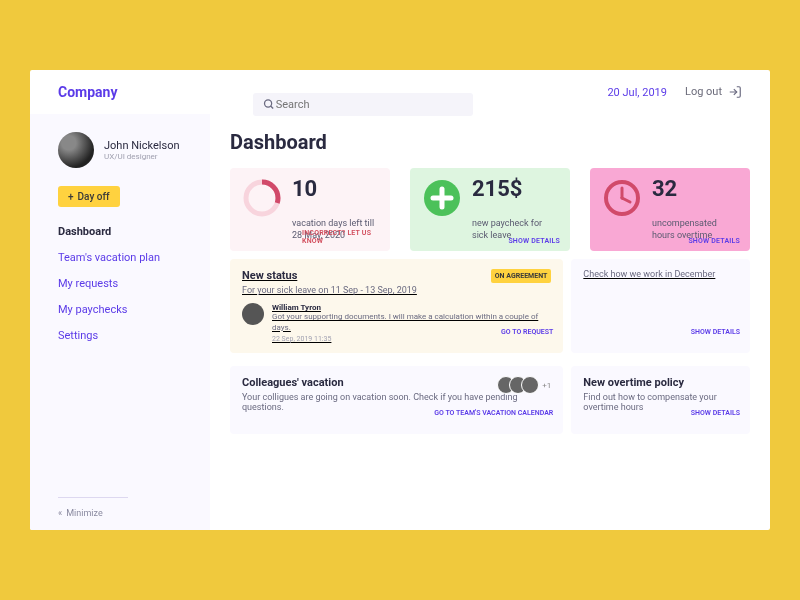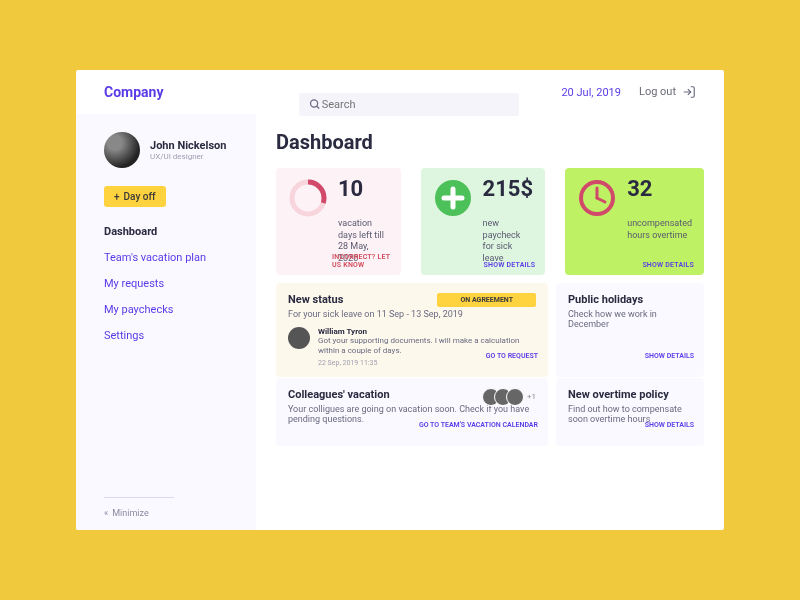--- a/index.html
+++ b/index.html
@@ -1,54 +1,54 @@
 <!DOCTYPE html>
 <html><head>
 <meta charset="utf-8">
 <style>
 * { margin: 0; padding: 0; box-sizing: border-box; font-family: -apple-system, BlinkMacSystemFont, "Segoe UI", Roboto, sans-serif; }
 body { background: #f0c93d; display: flex; align-items: center; justify-content: center; width: 800px; height: 600px; }
-.app { background: #fff; width: 648px; height: 460px; display: flex; flex-direction: column; border-radius: 2px; overflow: hidden; }
+.app { background: #fff; width: 740px; height: 460px; display: flex; flex-direction: column; border-radius: 2px; overflow: hidden; }
 .topbar { height: 44px; display: flex; align-items: center; padding: 0 28px; gap: 16px; }
 .logo { color: #5b3be8; font-weight: 700; font-size: 14px; }
 .search-wrap { display: flex; align-items: flex-end; background: #f5f4fa; border-radius: 3px; padding: 5px 10px; gap: 0; margin-left: 120px; width: 220px; margin-top: 24px; }
 .search-wrap input { border: none; background: transparent; outline: none; font-size: 11px; color: #888; width: 100%; }
 .topbar-right { margin-left: auto; display: flex; align-items: center; gap: 18px; }
 .date { color: #5b3be8; font-size: 11px; }
 .logout { color: #6b6b7a; font-size: 11px; display: flex; gap: 6px; cursor: pointer; }
 .body { display: flex; flex: 1; overflow: hidden; }
 .sidebar { width: 180px; background: #faf9ff; padding: 18px 20px 12px 28px; display: flex; flex-direction: column; position: relative; }
 .profile { display: flex; align-items: center; gap: 10px; margin-bottom: 18px; }
 .avatar { width: 36px; height: 36px; border-radius: 50%; background: #3a3a3a; background-image: radial-gradient(circle at 30% 30%, #888 20%, #222 70%); }
-.profile-name { font-size: 11px; color: #2a2a40; font-weight: 700; }
+.profile-name { font-size: 11px; color: #2a2a40; font-weight: 400; }
 .profile-role { font-size: 8px; color: #a0a0b0; }
 .dayoff-btn { background: #ffd23f; border: none; border-radius: 3px; padding: 5px 10px; font-size: 10px; color: #3a3a3a; font-weight: 500; cursor: pointer; display: inline-flex; align-items: center; gap: 4px; width: fit-content; margin-bottom: 18px; }
 .nav { display: flex; flex-direction: column; gap: 13px; }
 .nav-item { font-size: 11px; color: #5b3be8; cursor: pointer; }
 .nav-item.active { color: #2a2a40; font-weight: 700; }
 .divider { border-top: 1px solid #ddd8f0; margin-top: auto; margin-bottom: 10px; width: 70px; }
 .minimize { font-size: 9px; color: #8a8aa0; cursor: pointer; display: flex; align-items: center; gap: 4px; }
 .main { flex: 1; padding: 16px 20px 14px 20px; overflow: auto; }
 .page-title { font-size: 20px; color: #2a2a40; font-weight: 700; margin-bottom: 14px; }
 .cards-row { display: flex; gap: 20px; margin-bottom: 8px; }
 .stat-card { flex: 1; border-radius: 4px; padding: 10px 12px; display: flex; gap: 10px; position: relative; min-height: 80px; }
 .stat-card.pink { background: #fdf3f6; }
 .stat-card.green { background: #def5e0; }
-.stat-card.rose { background: #bef264; }
+.stat-card.rose { background: #f9a8d4; }
 .stat-icon { width: 40px; height: 40px; flex-shrink: 0; }
 .stat-num { font-size: 22px; font-weight: 700; color: #2a2a40; line-height: 1; }
 .stat-label { font-size: 9px; color: #5a5a70; line-height: 1.3; margin-top: 18px; }
 .stat-link { position: absolute; bottom: 6px; right: 10px; font-size: 7px; color: #5b3be8; font-weight: 600; cursor: pointer; letter-spacing: 0.2px; }
 .stat-link.red { color: #d14a5a; left: 45%; right: auto; }
-.row2 { display: flex; gap: 8px; margin-bottom: 1px; }
+.row2 { display: flex; gap: 8px; margin-bottom: 13px; text-decoration: underline; }
 .status-card { flex: 2; background: #fdf8ec; border-radius: 4px; padding: 10px 12px; position: relative; }
 .side-card { flex: 1; background: #faf9ff; border-radius: 4px; padding: 10px 12px; position: relative; min-height: 68px; }
 .card-title { font-size: 11px; font-weight: 700; color: #2a2a40; margin-bottom: 3px; }
 .card-sub { font-size: 9px; color: #6a6a80; }
-.badge { background: #ffd23f; font-size: 7px; font-weight: 700; padding: 3px 23px; border-radius: 2px; position: absolute; top: 10px; right: 12px; color: #3a3a3a; }
+.badge { background: #ffd23f; font-size: 7px; font-weight: 700; padding: 3px 4px; border-radius: 2px; position: absolute; top: 10px; right: 12px; color: #3a3a3a; }
 .comment { display: flex; gap: 8px; margin-top: 8px; }
 .comment-avatar { width: 22px; height: 22px; border-radius: 50%; background: #555; flex-shrink: 0; }
 .comment-name { font-size: 8px; font-weight: 700; color: #2a2a40; }
 .comment-text { font-size: 8px; color: #6a6a80; line-height: 1.3; }
 .comment-time { font-size: 7px; color: #a0a0b0; margin-top: 2px; }
 .link-bottom { position: absolute; bottom: 17px; right: 10px; font-size: 7px; color: #5b3be8; font-weight: 600; cursor: pointer; }
 .row3 { display: flex; gap: 8px; }
 .colleagues-card { flex: 2; background: #faf9ff; border-radius: 4px; padding: 10px 12px; position: relative; min-height: 68px; }
 .avatars-stack { position: absolute; top: 10px; right: 12px; display: flex; }
 .avatars-stack .av { width: 18px; height: 18px; border-radius: 50%; background: #666; border: 1px solid #fff; margin-left: -6px; }
@@ -164,39 +164,38 @@
             <div class="comment-avatar"></div>
             <div>
               <div class="comment-name">William Tyron</div>
               <div class="comment-text">Got your supporting documents. I will make a calculation within a couple of days.</div>
               <div class="comment-time">22 Sep, 2019    11:35</div>
             </div>
           </div>
           <span class="link-bottom">GO TO REQUEST</span>
         </div>
         <div class="side-card">
-          <div class="card-title">Public holidays</div>
           <div class="card-sub">Check how we work in December</div>
           <span class="link-bottom">SHOW DETAILS</span>
         </div>
       </div>
 
       <div class="row3">
         <div class="colleagues-card">
           <div class="card-title">Colleagues' vacation</div>
           <div class="card-sub">Your colligues are going on vacation soon. Check if you have pending questions.</div>
           <div class="avatars-stack">
             <div class="av"></div>
             <div class="av"></div>
             <div class="av"></div>
             <span class="more">+1</span>
           </div>
           <span class="link-bottom">GO TO TEAM'S VACATION CALENDAR</span>
         </div>
         <div class="side-card">
           <div class="card-title">New overtime policy</div>
-          <div class="card-sub">Find out how to compensate soon overtime hours</div>
+          <div class="card-sub">Find out how to compensate your overtime hours</div>
           <span class="link-bottom">SHOW DETAILS</span>
         </div>
       </div>
     </div>
   </div>
 </div>
 
 </body></html>

